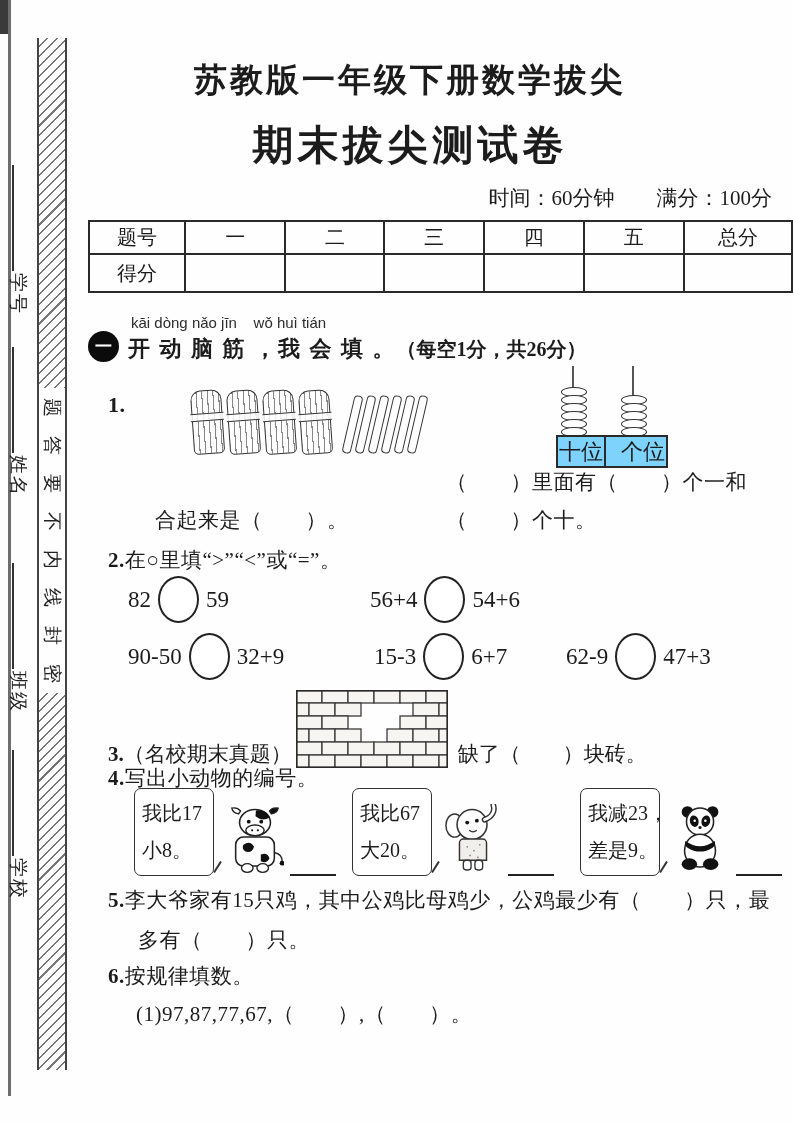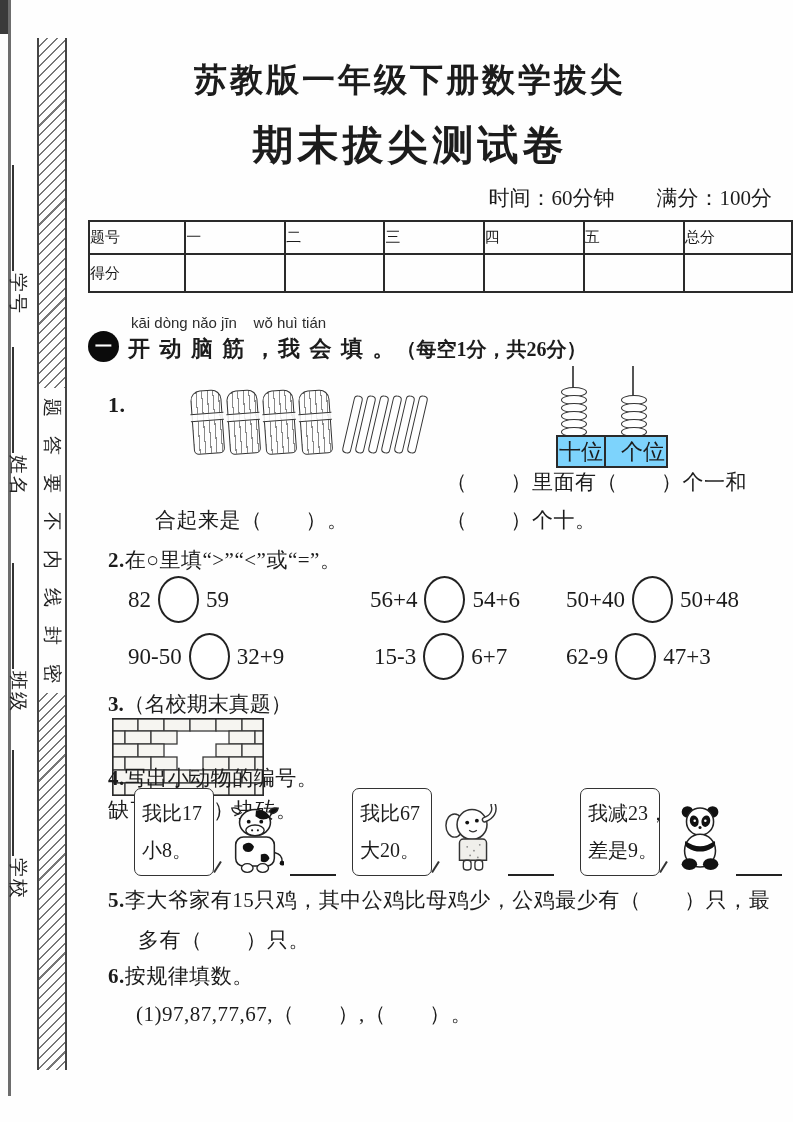--- a/index.html
+++ b/index.html
@@ -21,21 +21,21 @@
   .side-label .lbl-line{width:106px;border-bottom:2px solid #333;height:16px;}
   .side-label .lbl-text{font-size:19px;letter-spacing:2px;padding-left:2px;white-space:nowrap;color:#222;}
   
   .title1{position:absolute;left:90px;top:58px;width:640px;text-align:center;
           font-size:33px;font-weight:700;letter-spacing:3px;}
   .title2{position:absolute;left:90px;top:118px;width:640px;text-align:center;
           font-size:41px;font-weight:700;letter-spacing:4px;}
   .meta{position:absolute;left:88px;top:184px;width:684px;text-align:right;font-size:21px;}
   
   table.score{position:absolute;left:88px;top:220px;border-collapse:collapse;table-layout:fixed;}
-  table.score td{border:2px solid #2a2a2a;font-size:15px;padding:0;}
+  table.score td{border:2px solid #2a2a2a;text-align:center;font-size:20px;padding:0;}
   table.score tr.hdr td{height:31px;}
   table.score tr.scr td{height:36px;}
   
   .badge{position:absolute;left:88px;top:331px;width:31px;height:31px;border-radius:50%;background:#0b0b0b;
          color:#fff;display:flex;align-items:center;justify-content:center;font-size:17px;font-weight:700;}
   .pinyin{position:absolute;left:131px;top:314px;font-family:"Liberation Sans","DejaVu Sans",sans-serif;
           font-size:15px;color:#2c2c2c;white-space:pre;}
   .sec-title{position:absolute;left:128px;top:334px;font-size:22px;font-weight:700;letter-spacing:2px;white-space:nowrap;}
   .sec-points{font-size:20px;letter-spacing:0;}
   
@@ -59,21 +59,21 @@
   .bead{width:24px;height:8px;border:1.4px solid #333;border-radius:50%;background:#fff;margin-top:-2px;}
   .abacus-base{position:absolute;bottom:0;left:13px;display:flex;}
   .base-cell{width:46px;height:29px;border:2px solid #2a2a2a;background:#7dd3fc;display:flex;
              align-items:center;justify-content:center;font-size:22px;}
   .base-cell+.base-cell{margin-left:-2px;padding-left:14px;}
   
   .q2-item{position:absolute;font-size:23px;display:flex;align-items:center;white-space:nowrap;}
   .cmp-circle{display:inline-block;width:37px;height:43px;border:2px solid #222;border-radius:50%;
               margin:0 7px;background:#fff;}
   
-  .q3-row{position:absolute;left:108px;top:690px;display:flex;align-items:flex-start;font-size:21px;white-space:nowrap;flex-direction:column;}
+  .q3-row{position:absolute;left:108px;top:690px;display:flex;align-items:flex-end;font-size:21px;white-space:nowrap;}
   .q3-row svg{margin:0 10px 0 4px;}
   
   .animal-group{position:absolute;top:788px;display:flex;align-items:flex-end;}
   .bubble{position:relative;width:64px;border:1.8px solid #333;border-radius:7px;background:#fff;
           padding:6px 7px;font-size:20px;line-height:1.85;white-space:nowrap;}
   .bubble::after{content:"";position:absolute;right:-11px;bottom:7px;width:13px;height:2px;background:#333;
           transform:rotate(-58deg);}
   .animal{margin:0 2px 0 12px;}
   .blank{width:46px;border-bottom:2.5px solid #222;height:10px;margin-left:4px;}
   
@@ -207,25 +207,20 @@
 
   <div class="q2-item" style="left:128px;top:576px;">
     <span>82</span>
       <span class="cmp-circle"></span>
       <span>59</span>
   </div>
   <div class="q2-item" style="left:370px;top:576px;">
     <span>56+4</span>
       <span class="cmp-circle"></span>
       <span>54+6</span>
-  </div>
-  <div class="q2-item" style="left:566px;top:576px;">
-    <span>50+40</span>
-      <span class="cmp-circle"></span>
-      <span>50+48</span>
   </div>
   <div class="q2-item" style="left:128px;top:633px;">
     <span>90-50</span>
       <span class="cmp-circle"></span>
       <span>32+9</span>
   </div>
   <div class="q2-item" style="left:374px;top:633px;">
     <span>15-3</span>
       <span class="cmp-circle"></span>
       <span>6+7</span>

